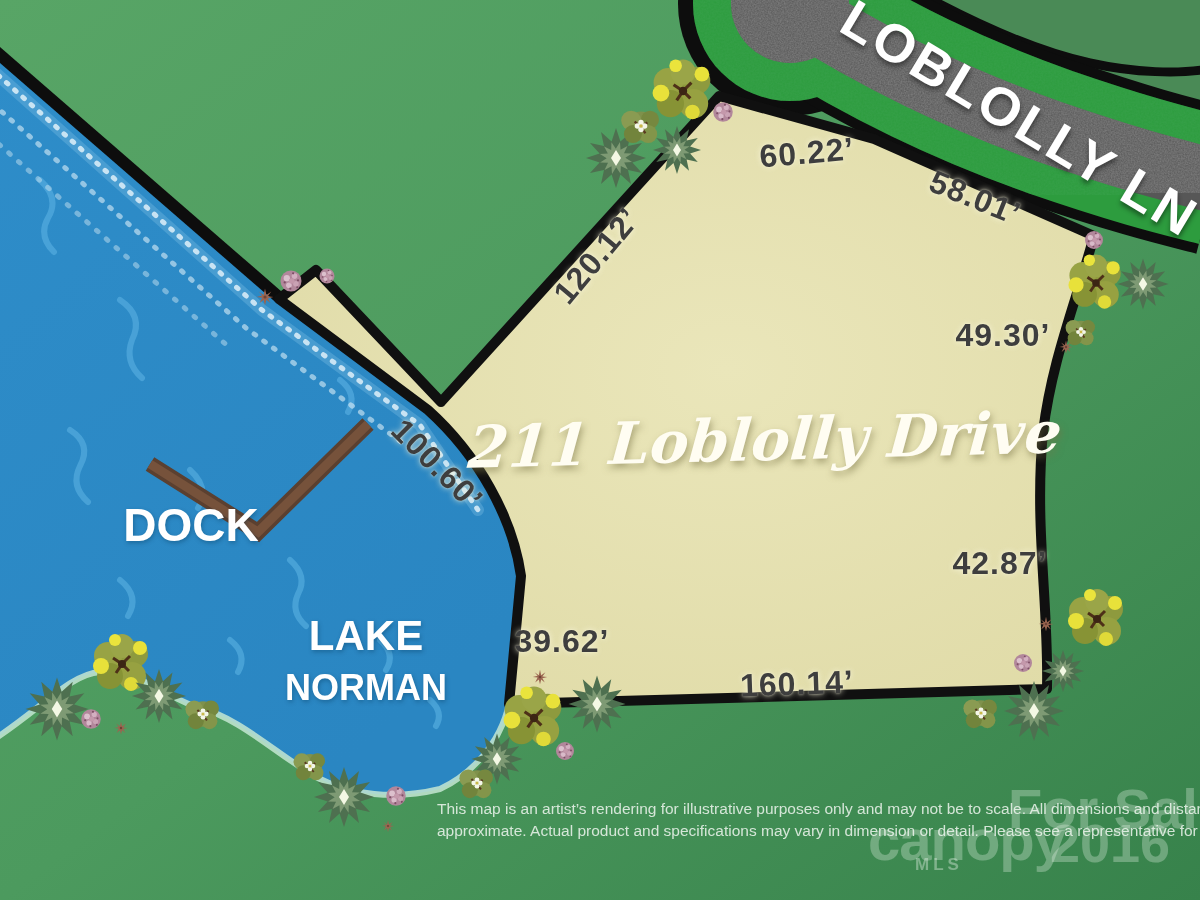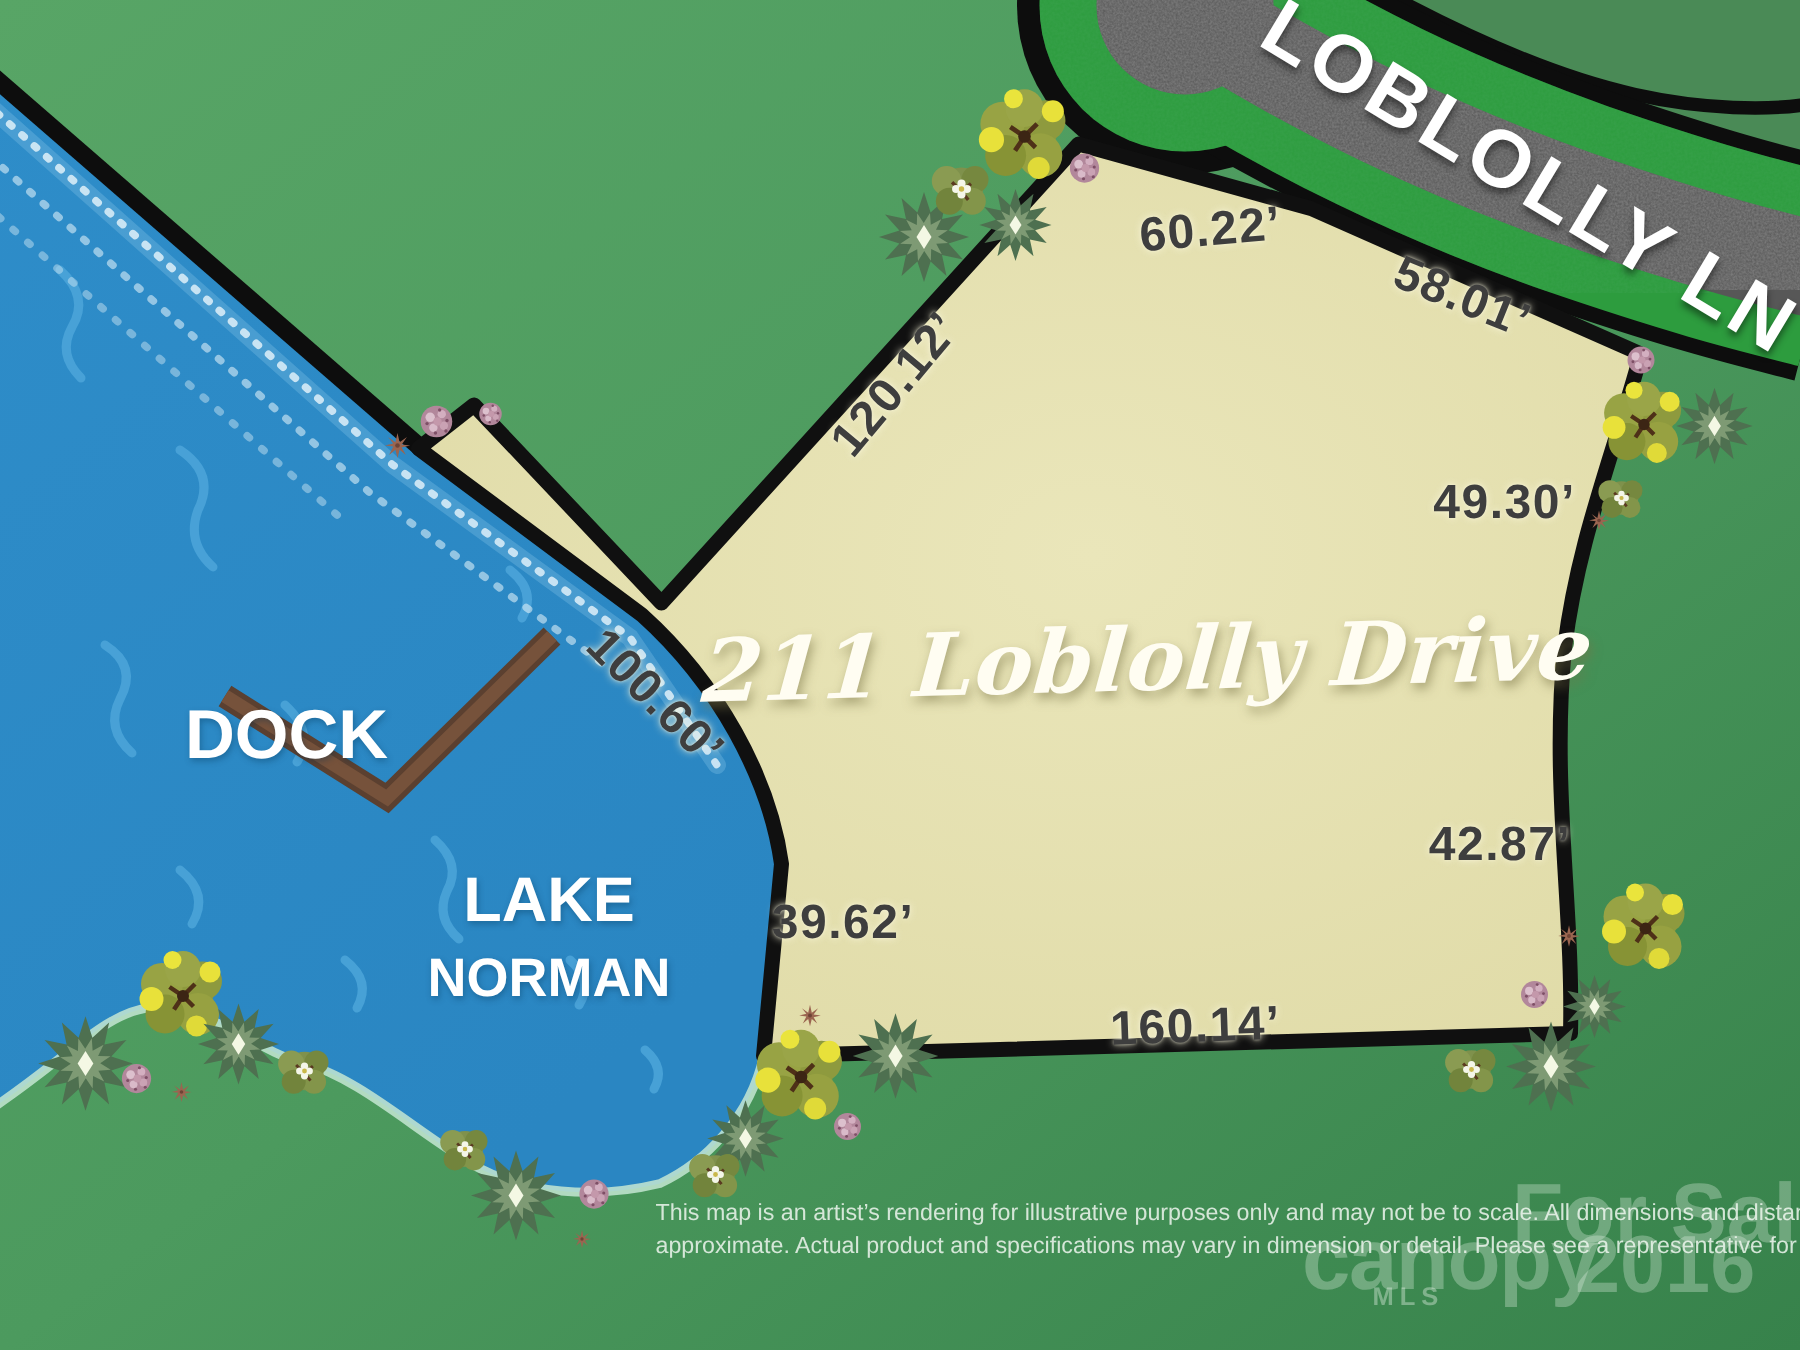--- a/index.html
+++ b/index.html
@@ -2,21 +2,21 @@
 <html><head>
 <meta charset="utf-8">
 <style>
   html,body{margin:0;padding:0;}
   body{width:1200px;height:900px;overflow:hidden;position:relative;
        font-family:"Liberation Sans",sans-serif;background:#4c985e;}
   #scene{position:absolute;inset:0;}
   .lbl{position:absolute;white-space:nowrap;}
   .dim{font:700 32px "Liberation Sans",sans-serif;color:#3e3e3e;letter-spacing:1px;
        text-shadow:0 0 6px rgba(250,248,222,.85),0 0 2px rgba(250,248,222,.6);}
-  .white-map{font-weight:700;color:#ffffff;text-shadow:1px 2px 4px rgba(0,50,80,.35);}
+  .white-map{font-weight:700;color:#ffffff;text-shadow:1px 2px 4px rgba(0,50,80,.35);margin-top:36px;}
   .road-name{font-size:54px;letter-spacing:3px;color:#ffffff;font-weight:700;
              text-shadow:2px 3px 5px rgba(0,0,0,.45);}
   .title-script{font:italic 700 58px "DejaVu Serif",serif;color:#fffdf2;letter-spacing:0px;
                 text-shadow:2px 4px 7px rgba(120,115,70,.55);}
   .disc{font:400 15.5px "Liberation Sans",sans-serif;color:rgba(238,246,238,.85);}
   .wm{color:rgba(240,248,240,.30);font-weight:800;}
 </style>
 </head>
 <body>
 
@@ -214,21 +214,21 @@
 </svg>
 
 <div class="lbl road-name" style="left:1020px;top:118px;transform:translate(-50%,-50%) rotate(31deg);">LOBLOLLY LN</div>
 
 <div class="lbl dim" style="left:807px;top:153px;transform:translate(-50%,-50%) rotate(-5deg);">60.22’</div>
 <div class="lbl dim" style="left:975px;top:198px;transform:translate(-50%,-50%) rotate(22deg);">58.01’</div>
 <div class="lbl dim" style="left:597px;top:256px;transform:translate(-50%,-50%) rotate(-50deg);">120.12’</div>
 <div class="lbl dim" style="left:1003px;top:335px;transform:translate(-50%,-50%);">49.30’</div>
 <div class="lbl dim" style="left:437px;top:465px;transform:translate(-50%,-50%) rotate(45deg);">100.60’</div>
 <div class="lbl dim" style="left:1000px;top:563px;transform:translate(-50%,-50%);">42.87’</div>
-<div class="lbl dim" style="left:562px;top:615px;transform:translate(-50%,-50%);">39.62’</div>
+<div class="lbl dim" style="left:562px;top:641px;transform:translate(-50%,-50%);">39.62’</div>
 <div class="lbl dim" style="left:797px;top:684px;transform:translate(-50%,-50%) rotate(-2deg);">160.14’</div>
 
 <div class="lbl title-script" style="left:765px;top:440px;transform:translate(-50%,-50%) rotate(-1.5deg) skewX(-6deg);">211 Loblolly Drive</div>
 
 <div class="lbl white-map" style="left:191px;top:489px;font-size:46px;transform:translate(-50%,-50%);">DOCK</div>
 <div class="lbl white-map" style="left:366px;top:600px;font-size:42px;transform:translate(-50%,-50%);">LAKE</div>
 <div class="lbl white-map" style="left:366px;top:652px;font-size:36px;transform:translate(-50%,-50%);">NORMAN</div>
 
 <div class="lbl disc" style="left:437px;top:800px;">This map is an artist’s rendering for illustrative purposes only and may not be to scale. All dimensions and distances are</div>
 <div class="lbl disc" style="left:437px;top:822px;">approximate. Actual product and specifications may vary in dimension or detail. Please see a representative for details.</div>

